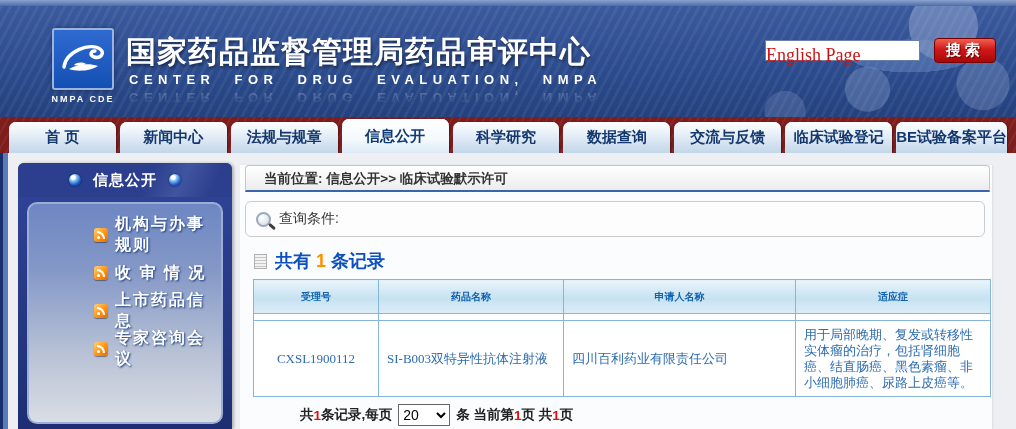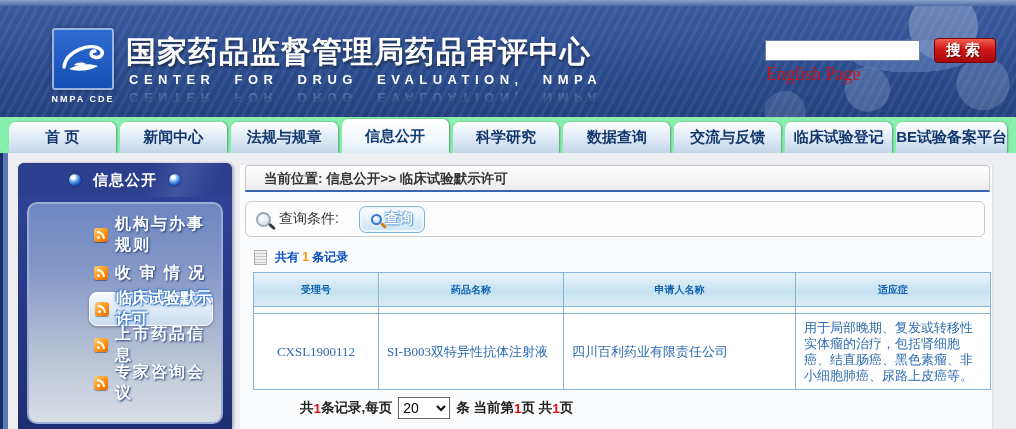--- a/index.html
+++ b/index.html
@@ -35,25 +35,25 @@
     font-weight:bold; letter-spacing:5.5px; word-spacing:10px; white-space:nowrap;
     transform:scaleY(-1); opacity:.35;
     -webkit-mask-image:linear-gradient(rgba(0,0,0,0),#000); mask-image:linear-gradient(rgba(0,0,0,0),#000); }
 
   .banner-search-input { position:absolute; left:765px; top:34px; width:155px; height:21px;
     border:1px solid #6a80a8; background:#fff; font-size:12px; padding:0 4px; }
   .banner-search-btn { position:absolute; left:934px; top:32px; width:62px; height:25px;
     border:1px solid #7a0000; border-radius:4px; cursor:pointer;
     background:linear-gradient(#f06050,#d01818 45%,#a80808); color:#fff; font-weight:bold;
     font-size:15px; letter-spacing:4px; text-shadow:1px 1px 1px #600; line-height:22px; text-align:center; }
-  .english-link { position:absolute; left:766px; top:58px; color:#cc1414; font-size:18px;
+  .english-link { position:absolute; left:766px; top:39px; color:#cc1414; font-size:18px;
     font-family:"Liberation Serif", serif; cursor:pointer; }
 
   
-  .tabbar { position:absolute; left:0; top:117px; width:1016px; height:36px; background:#86efac;
+  .tabbar { position:absolute; left:0; top:117px; width:1016px; height:36px; background:#7f1d1d;
     display:flex; align-items:flex-end; padding:0 7px; }
   .tabbar::before { content:""; position:absolute; inset:0;
     background:repeating-linear-gradient(118deg, rgba(255,255,255,.05) 0 2px, rgba(0,0,0,0) 2px 7px); }
   .tab { position:relative; flex:1; height:31px; margin:0 2px; border-radius:7px 7px 0 0;
     background:linear-gradient(#feffff,#e3edf7 45%,#c3d6ea); cursor:pointer;
     box-shadow:inset 0 1px 0 #fff, 1px 0 2px rgba(0,0,0,.35);
     display:flex; align-items:center; justify-content:center;
     font-size:15px; font-weight:bold; color:#14386e; white-space:nowrap; }
   .tab.active { height:34px; background:linear-gradient(#ffffff,#f4f9fd 60%,#dcebf7); color:#0f3a74; }
 
@@ -107,21 +107,21 @@
     border-radius:7px; background:linear-gradient(#ffffff,#e2f1fa 50%,#cde6f5);
     box-shadow:inset 0 0 0 2px #eef7fc; display:flex; align-items:center; justify-content:center; gap:3px;
     font-size:14px; font-weight:bold; color:#fff;
     text-shadow:0 0 3px #5a9ad8, 1px 1px 1px #5a9ad8, -1px -1px 1px #8abce4; }
   .mini-mag { position:relative; width:11px; height:11px; border:2px solid #3a78c8; border-radius:50%;
     background:radial-gradient(circle at 35% 30%, #fff, #a8d0f0); flex:0 0 11px; }
   .mini-mag::after { content:""; position:absolute; left:7px; top:8px; width:7px; height:3px;
     background:#d08020; transform:rotate(42deg); border-radius:2px; }
 
   .records-row { margin:12px 0 0 14px; display:flex; align-items:center; gap:8px;
-    font-size:12px; font-weight:bold; }
+    font-size:18px; font-weight:bold; }
   .list-icon { width:13px; height:15px; border:1px solid #b0b0b0; background:
     repeating-linear-gradient(#f2f2f2 0 2px, #c8c8c8 2px 3px); }
   .count-text { color:#0c50c0; }
   .count-num { color:#ff9000; }
 
   .result-table { margin:6px 0 0 13px; width:737px; border-collapse:collapse; table-layout:fixed; }
   .result-table td, .result-table th { border:1px solid #85b5da; }
   .result-table th { height:34px; font-size:10px; font-weight:bold; color:#0e62b0;
     background:linear-gradient(#e8f4fb,#c6e2f1 55%,#dcedf7); }
   .spacer-row td { height:7px; background:#fff; }
@@ -191,45 +191,37 @@
       </div>
       <div class="sidebar-panel">
         <div class="side-item">
           <span class="rss-icon"></span>
           <span>机构与办事规则</span>
         </div>
         <div class="side-item">
           <span class="rss-icon"></span>
           <span>收 审 情 况</span>
         </div>
-        <div class="side-item active">
-          <span class="rss-icon"></span>
-          <span>临床试验默示许可</span>
-        </div>
         <div class="side-item">
           <span class="rss-icon"></span>
           <span>上市药品信息</span>
         </div>
         <div class="side-item">
           <span class="rss-icon"></span>
           <span>专家咨询会议</span>
         </div>
       </div>
     </div>
 
     <div class="main">
       <div class="breadcrumb">当前位置: 信息公开&gt;&gt; 临床试验默示许可</div>
 
       <div class="search-row">
         <span class="mag-icon"></span>
         <span class="search-label">查询条件:</span>
-        <div class="query-btn">
-          <span class="mini-mag"></span>
-          <span>查询</span>
-        </div>
       </div>
 
       <div class="records-row">
         <span class="list-icon"></span>
         <span>
           <span class="count-text">共有 </span><span class="count-num">1</span><span class="count-text"> 条记录</span>
         </span>
       </div>
 
       <table class="result-table">

